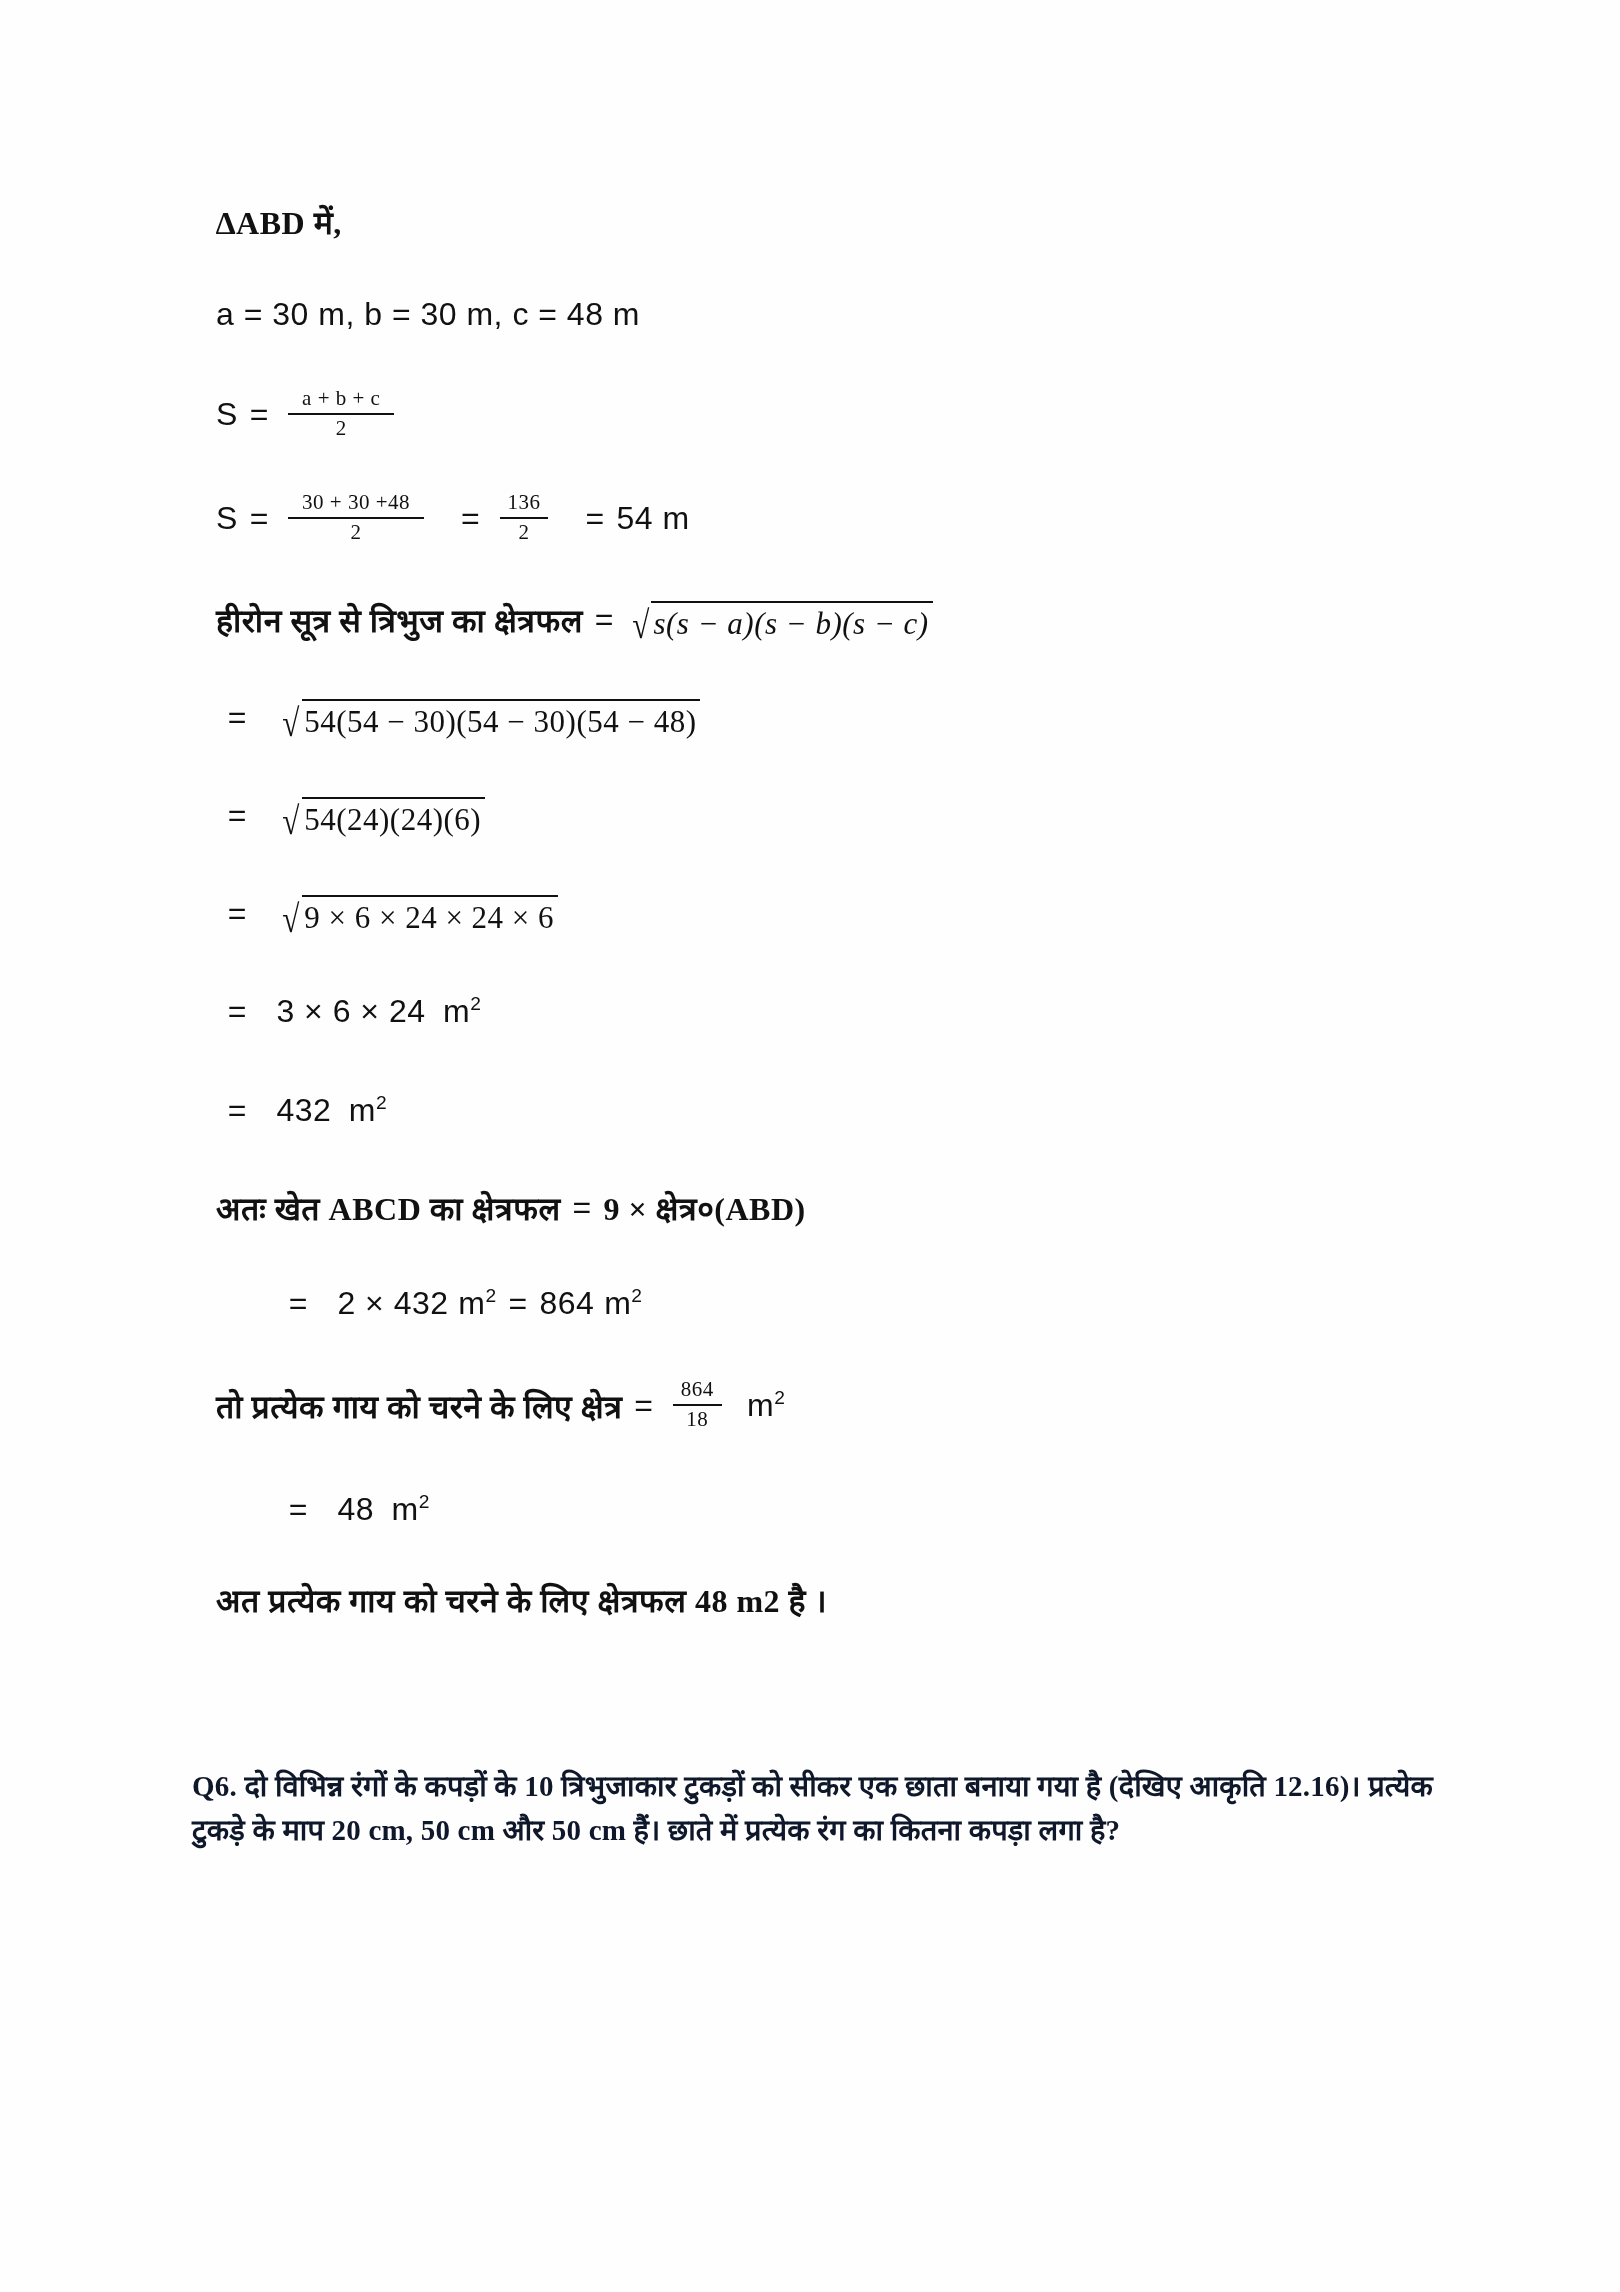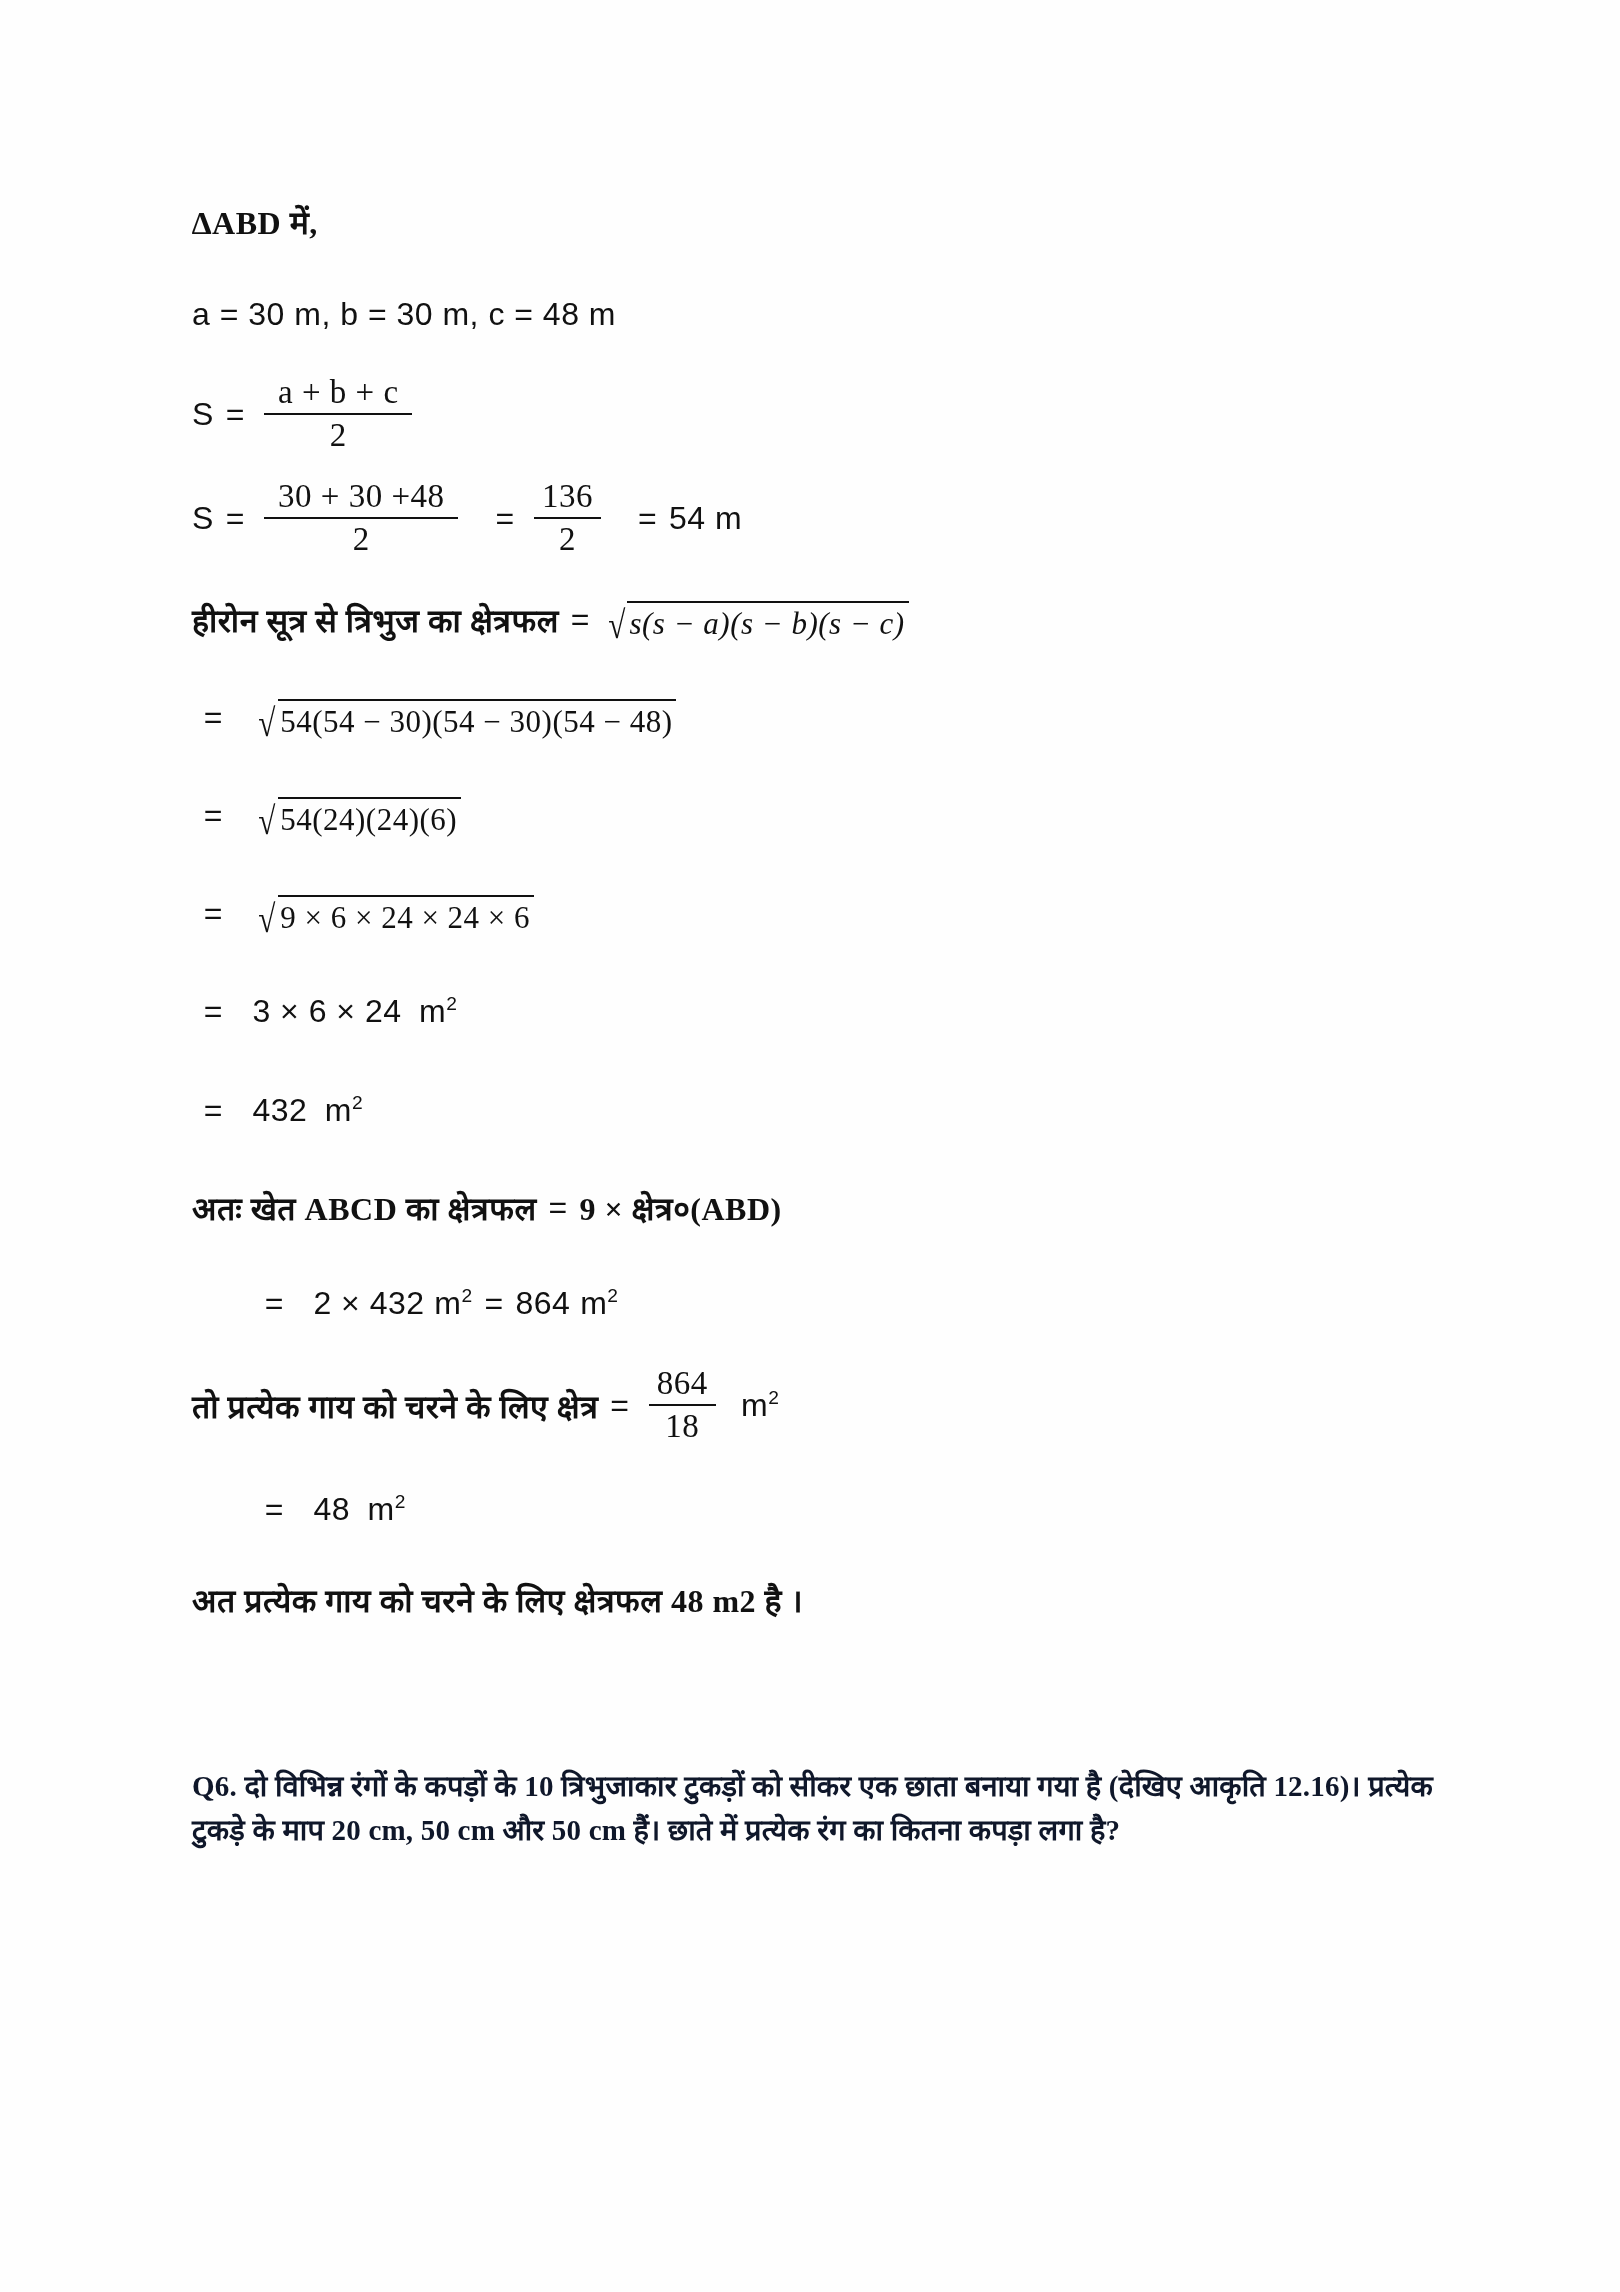--- a/index.html
+++ b/index.html
@@ -55,21 +55,21 @@
   }
 
   
   .frac {
     display: inline-flex;
     flex-direction: column;
     align-items: center;
     vertical-align: middle;
     margin: 0 7.8px;
     font-family: "Liberation Serif", "DejaVu Serif", serif;
-    font-size: 33px;
+    font-size: 21px;
     line-height: 1.12;
   }
   .frac .num {
     padding: 0 7.8px 2px 7.8px;
     border-bottom: 2.5px solid #111;
   }
   .frac .den {
     padding: 2px 7.8px 0 7.8px;
   }
   .frac.wide .num { padding-left: 13.7px; padding-right: 13.7px; }
@@ -95,21 +95,21 @@
     margin-top: 4.9px;
   }
 
   sup.m2 {
     font-size: 0.6em;
     vertical-align: super;
     line-height: 0;
   }
 
   
-  .r { margin-bottom: 0; }
+  .r { margin-bottom: 0; margin-left: 24px; }
 
   
   .question {
     position: absolute;
     left: 192px;
     top: 1764px;
     width: 1245px;
     font-family: "Liberation Serif", "DejaVu Sans", serif;
     font-weight: bold;
     font-size: 29px;

